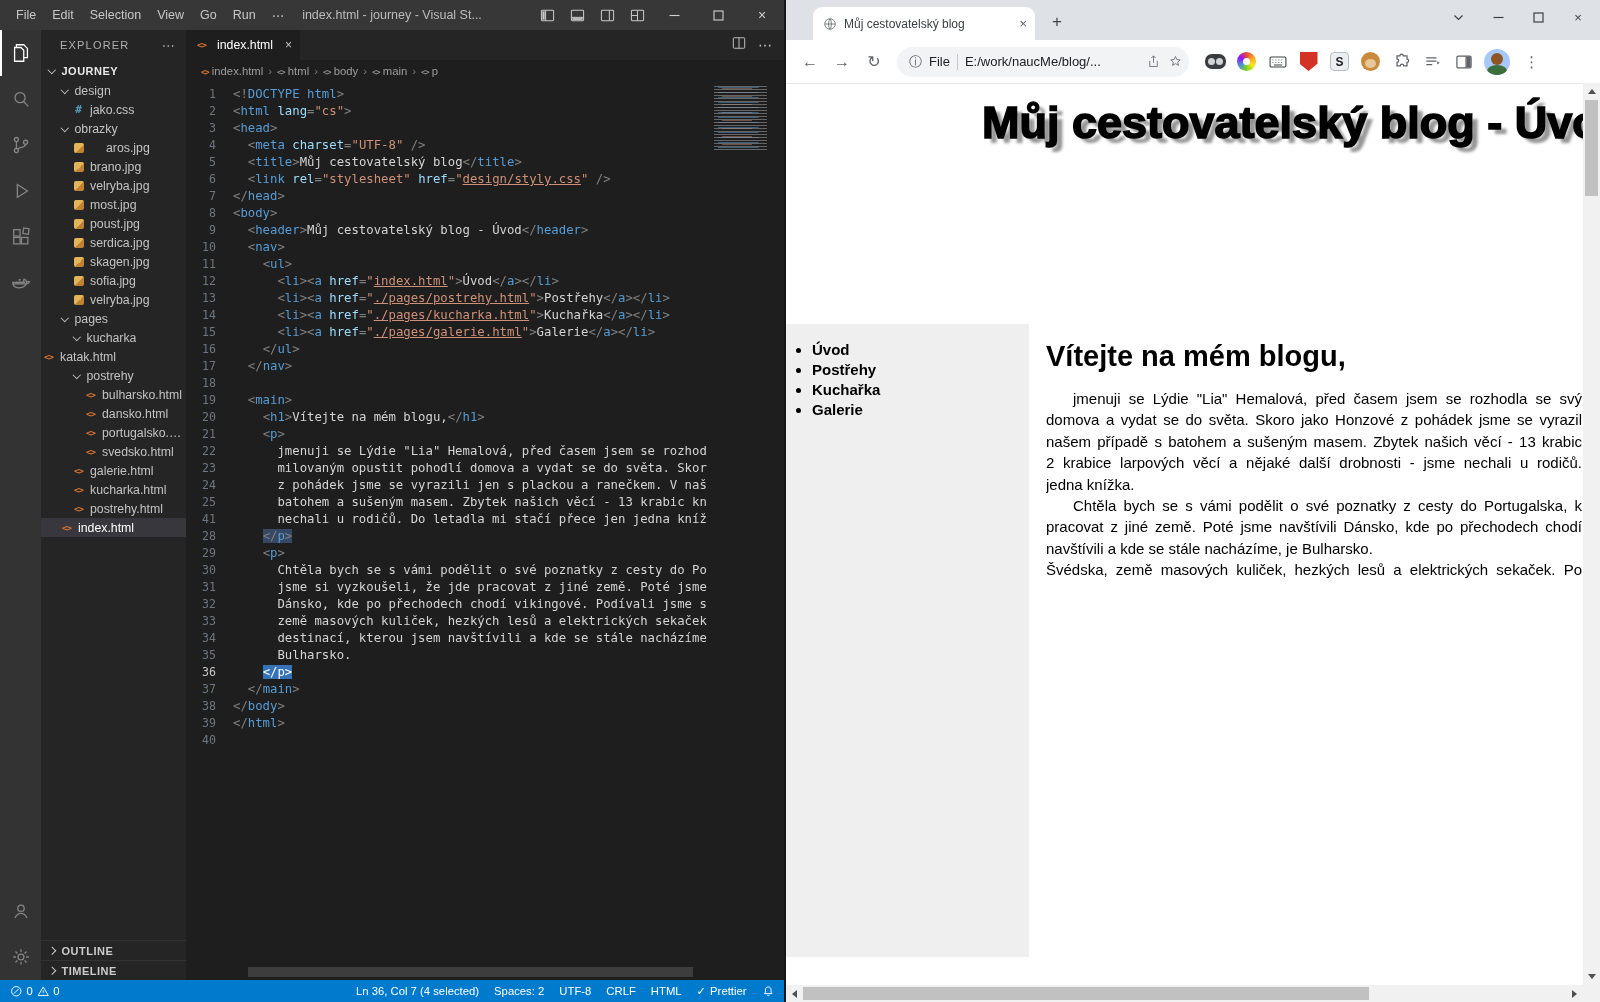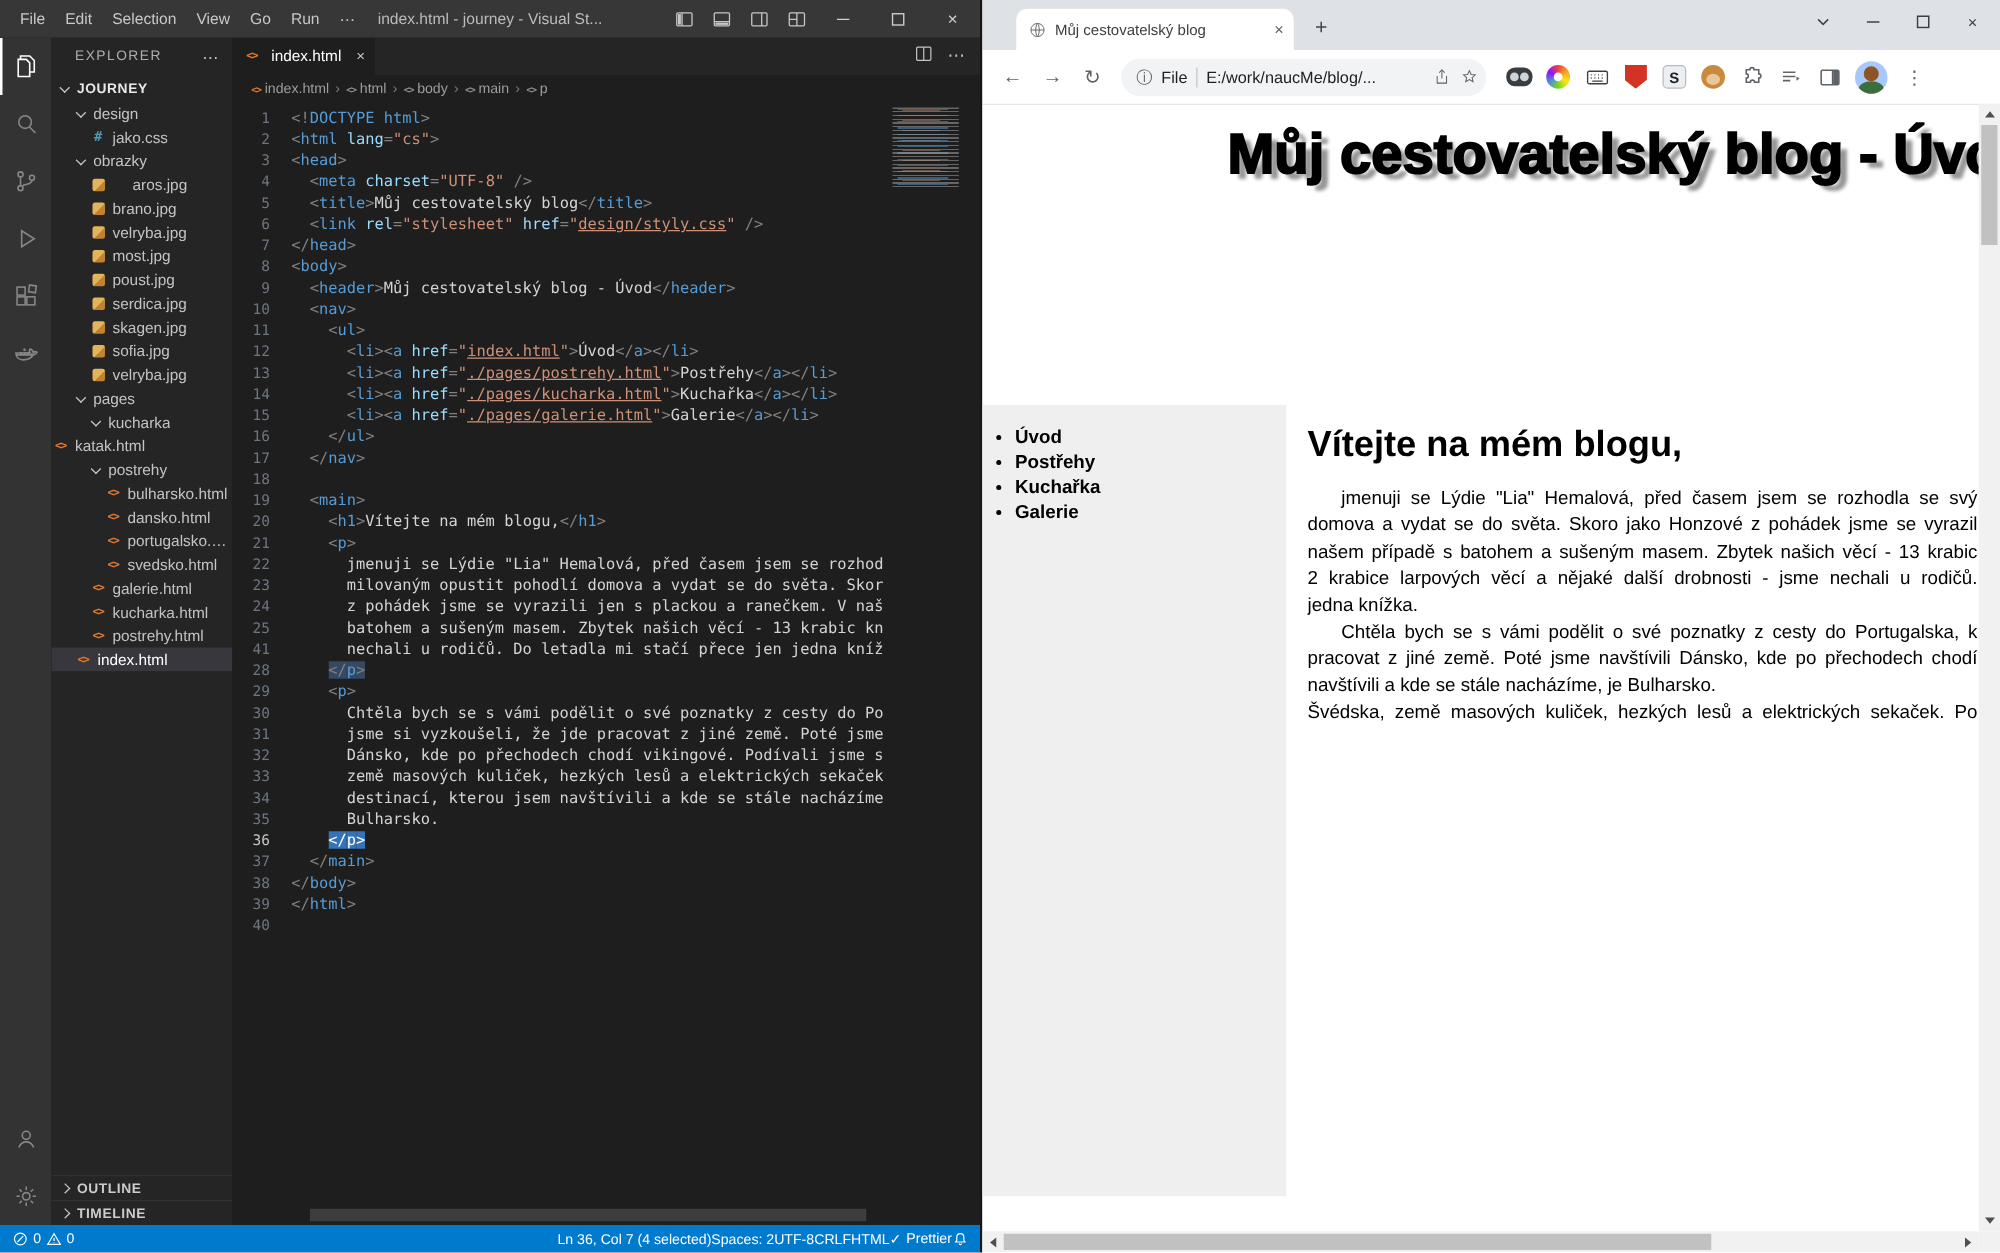--- a/index.html
+++ b/index.html
@@ -71,21 +71,21 @@
       repeating-linear-gradient(180deg, rgba(160,160,160,.55) 0 1px, transparent 1px 3px),
       repeating-linear-gradient(180deg, rgba(86,156,214,.5) 0 1px, transparent 1px 5px),
       repeating-linear-gradient(180deg, rgba(206,145,120,.45) 0 1px, transparent 1px 8px);
     background-size:92% 100%,70% 100%,52% 100%; background-repeat:no-repeat;
     background-position:0 0,4px 1px,8px 2px; }
   .editor-hscroll { position:absolute; left:62px; bottom:3px; width:445px; height:10px; background:rgba(121,121,121,.35); }
 
   .statusbar { height:22px; background:#007ACC; display:flex; align-items:center; color:#FFFFFF; font-size:11.3px; padding:0 10px; flex:none; }
   .st-left { display:flex; align-items:center; gap:4px; }
   .st-left svg, .st-right svg { width:12.5px; height:12.5px; stroke:#FFFFFF; fill:none; stroke-width:1.2; }
-  .st-right { margin-left:auto; display:flex; align-items:flex-end; }
+  .st-right { margin-left:auto; display:flex; align-items:center; gap:15px; }
   .st-item { display:flex; align-items:center; gap:4px; }
 
   
   .browser { flex:1; display:flex; flex-direction:column; background:#FFFFFF; min-width:0; }
   .tabstrip { height:40px; background:#DEE1E6; display:flex; align-items:flex-end; position:relative; flex:none; }
   .btab { margin-left:27px; width:222px; height:33px; background:#FFFFFF; border-radius:9px 9px 0 0; display:flex; align-items:center; gap:7px; padding:0 8px 0 10px; min-width:0; }
   .btab-title { flex:1; font-size:12px; color:#3C4043; white-space:nowrap; overflow:hidden; }
   .btab-close { color:#5F6368; font-size:13px; }
   .globe { width:14px; height:14px; stroke:#5F6368; fill:none; stroke-width:1.3; flex:none; }
   .newtab-btn { width:28px; height:28px; margin:0 0 4px 8px; display:flex; align-items:center; justify-content:center; color:#44474A; font-size:17px; border-radius:50%; }

